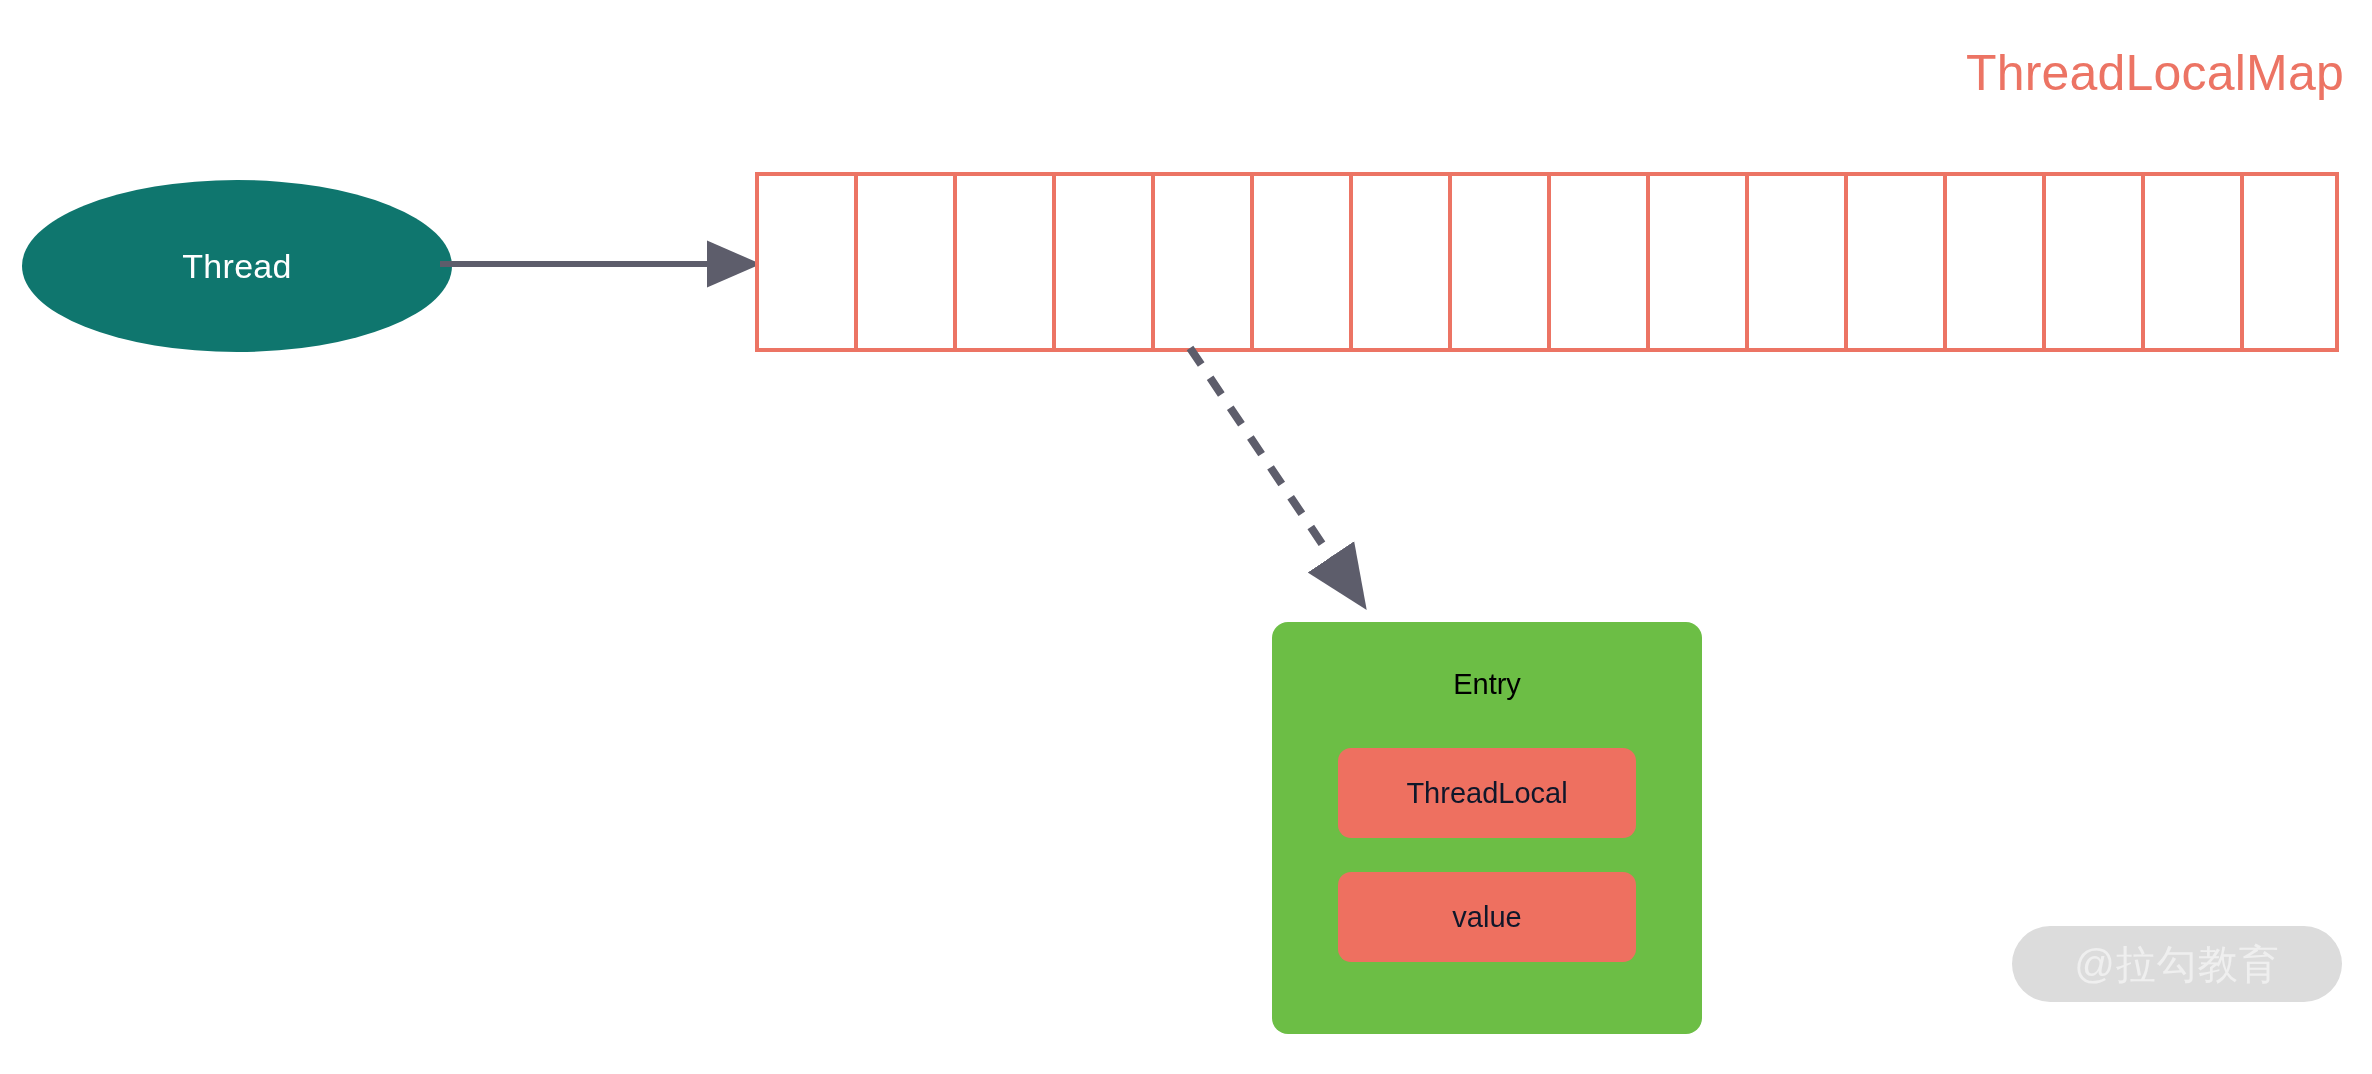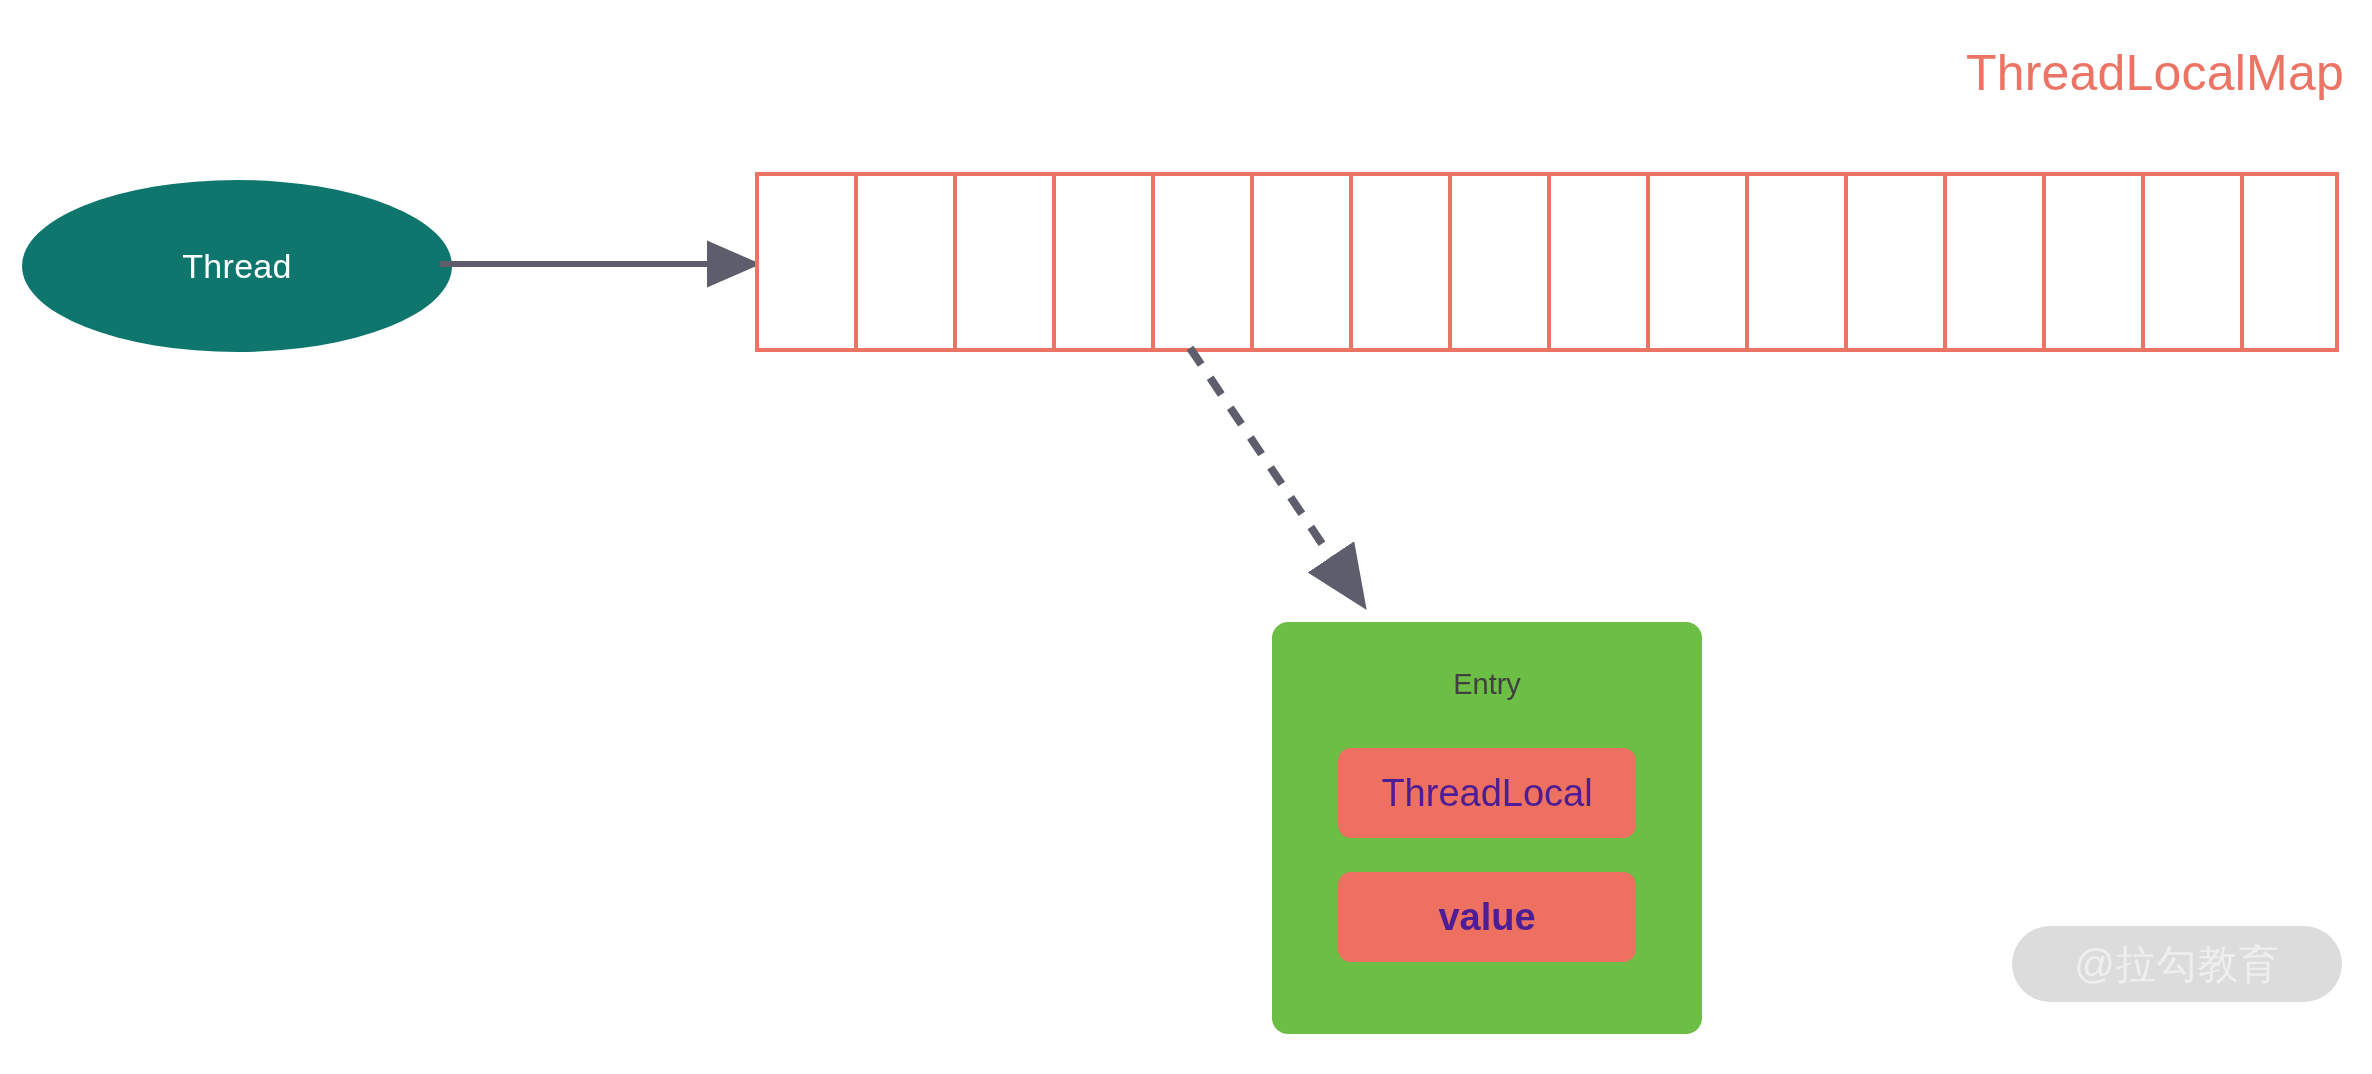--- a/index.html
+++ b/index.html
@@ -98,42 +98,42 @@
     height: 412px;
     background: #6cbe45;
     border-radius: 16px;
   }
   #entry-box .entry-title {
     position: absolute;
     top: 48px;
     left: 0;
     right: 0;
     text-align: center;
-    color: #404040;
+    color: #000000;
     font-size: 29px;
     line-height: 1;
   }
   #entry-box .field {
     position: absolute;
     left: 66px;
     width: 298px;
     height: 90px;
     background: #ee7060;
     border-radius: 13px;
     display: flex;
     align-items: center;
     justify-content: center;
   }
   #entry-box .field .field-label {
-    color: #4c1d95;
-    font-size: 38px;
+    color: #0f172a;
+    font-size: 29px;
     line-height: 1;
   }
   #entry-field-threadlocal { top: 126px; }
-  #entry-field-value { top: 250px; font-weight: bold; }
+  #entry-field-value { top: 250px; }
 
   
   #watermark {
     position: absolute;
     left: 2012px;
     top: 926px;
     width: 330px;
     height: 76px;
     background: #dcdcdc;
     border-radius: 38px;

